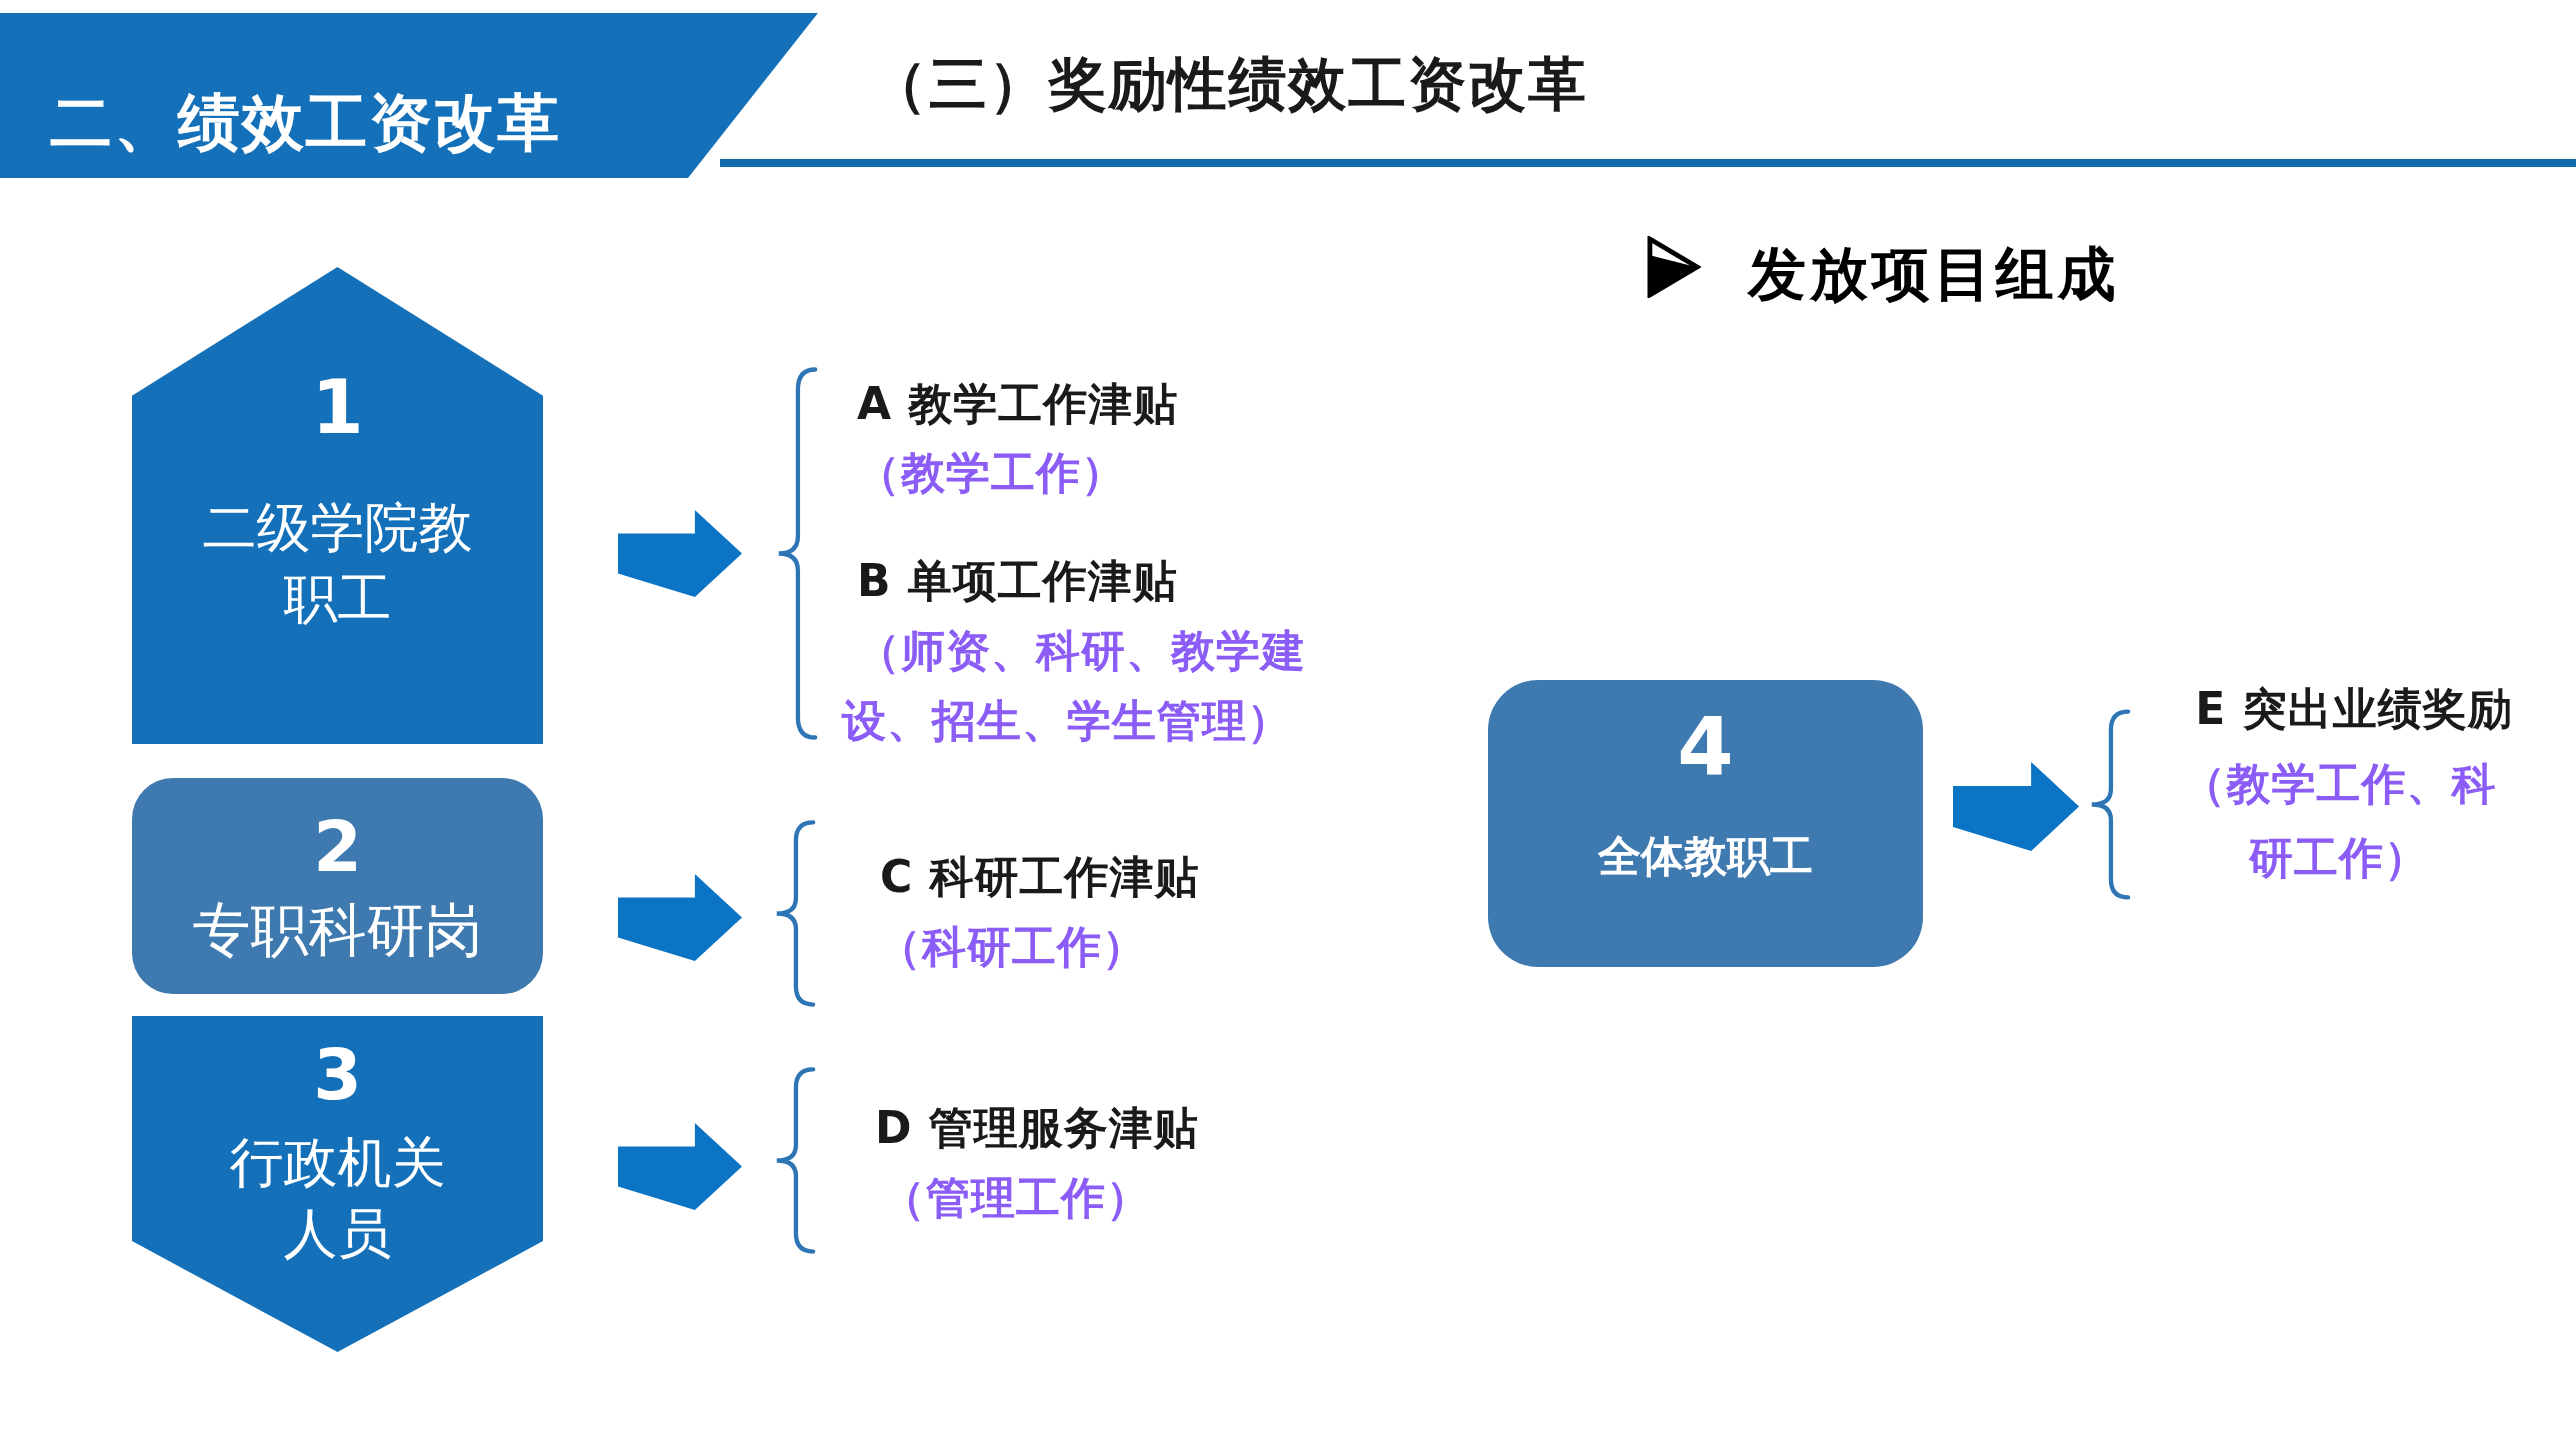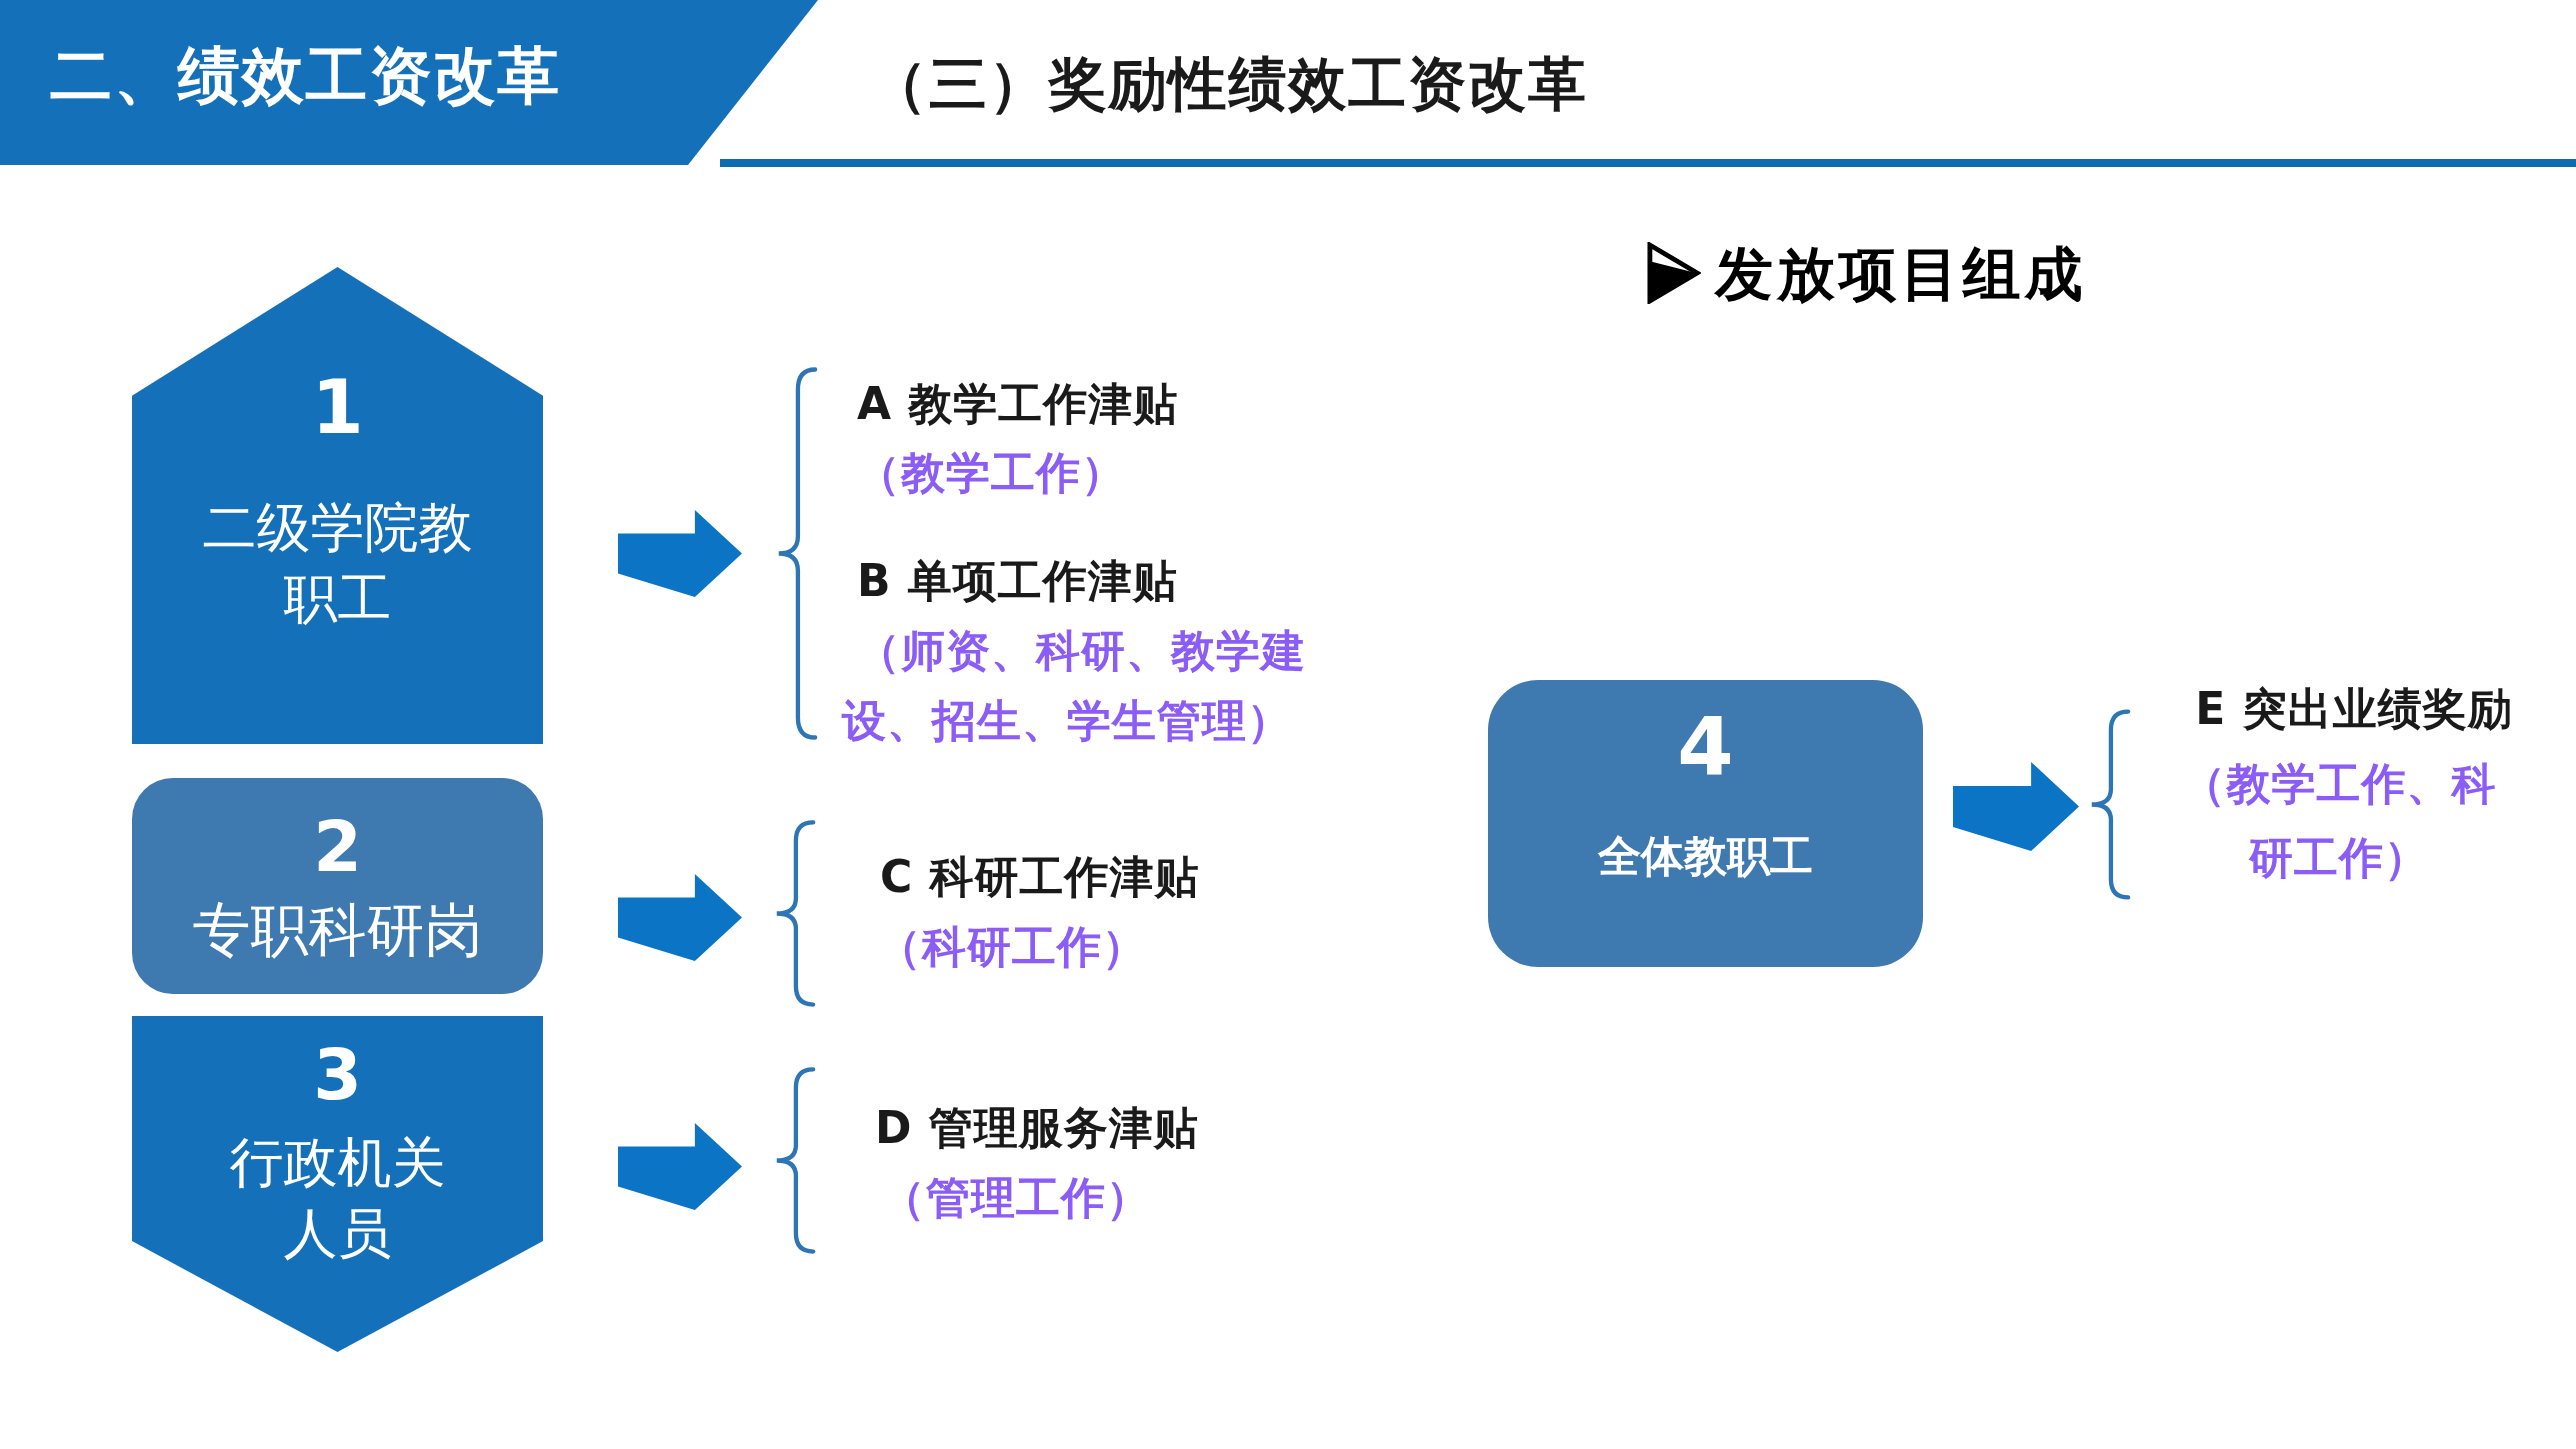--- a/index.html
+++ b/index.html
@@ -7,40 +7,40 @@
     position:relative;
     width:2576px;height:1450px;
     background:#ffffff;
     font-family:"DejaVu Sans","Liberation Sans",sans-serif;
     overflow:hidden;
   }
   .abs{position:absolute;}
 
   
   #banner{
-    left:0;top:0;width:831px;height:165px;
+    left:0;top:13px;width:831px;height:165px;
     background:#1470B8;
     clip-path:polygon(0 0,818px 0,688px 165px,0 165px);
-    display:flex;align-items:center;
+    display:flex;align-items:flex-end;
   }
   #banner .banner-text{
     color:#ffffff;font-size:62px;font-weight:bold;
     padding-left:50px;padding-bottom:13.5px;letter-spacing:1.9px;white-space:nowrap;
   }
   #section-title{
     left:869px;top:46px;
     color:#1A1A1A;font-size:58px;font-weight:bold;letter-spacing:1.9px;white-space:nowrap;
   }
   #title-underline{
     left:720px;top:159px;width:1856px;height:7.7px;background:#0E6BAD;
   }
 
   
   #heading{
-    left:1647px;top:236px;display:flex;align-items:center;gap:14px;
+    left:1647px;top:236px;display:flex;align-items:flex-start;gap:47px;
   }
   #heading .heading-text{
     color:#000000;font-size:58px;font-weight:bold;letter-spacing:3.9px;white-space:nowrap;
   }
 
   
   .shape{color:#ffffff;text-align:center;display:flex;flex-direction:column;align-items:center;}
   #shape1{
     left:132px;top:267px;width:411px;height:477px;
     background:#1470B8;

